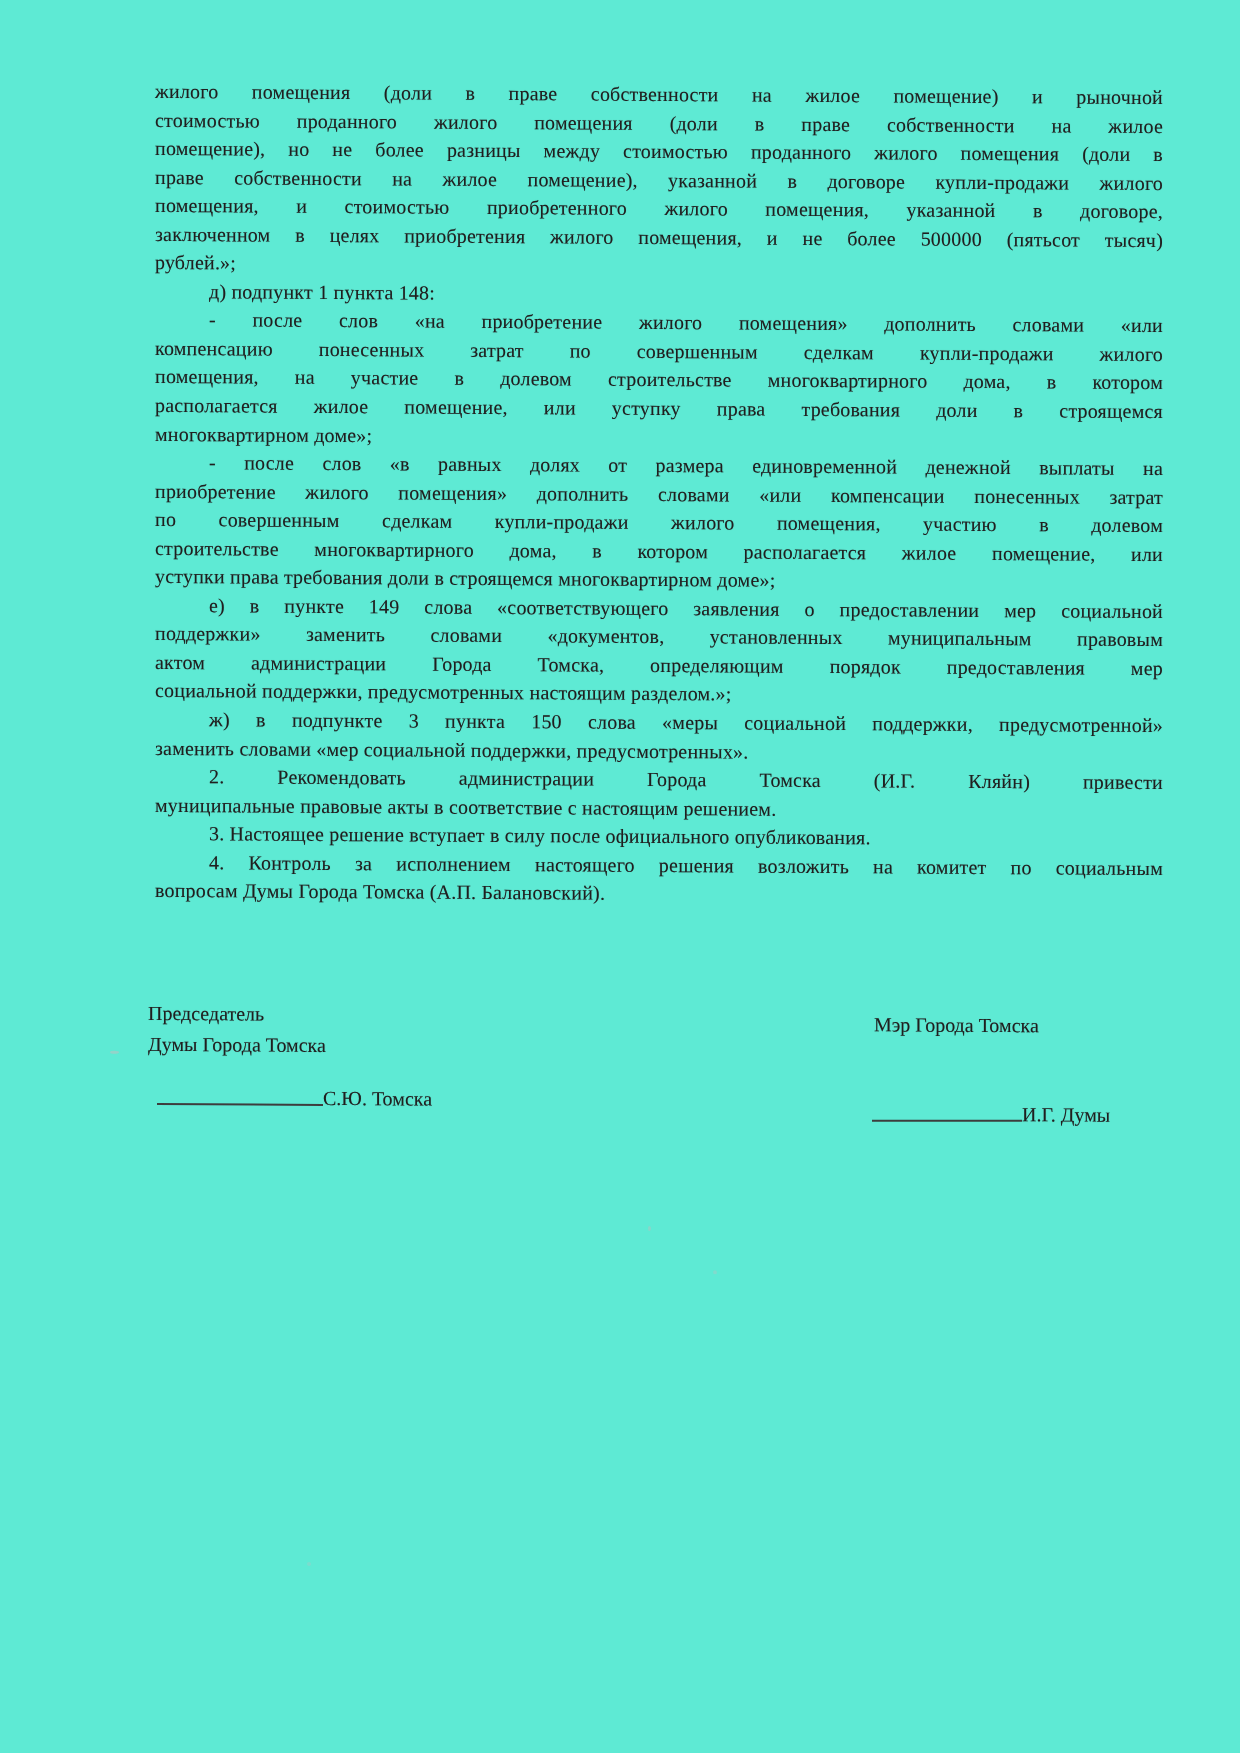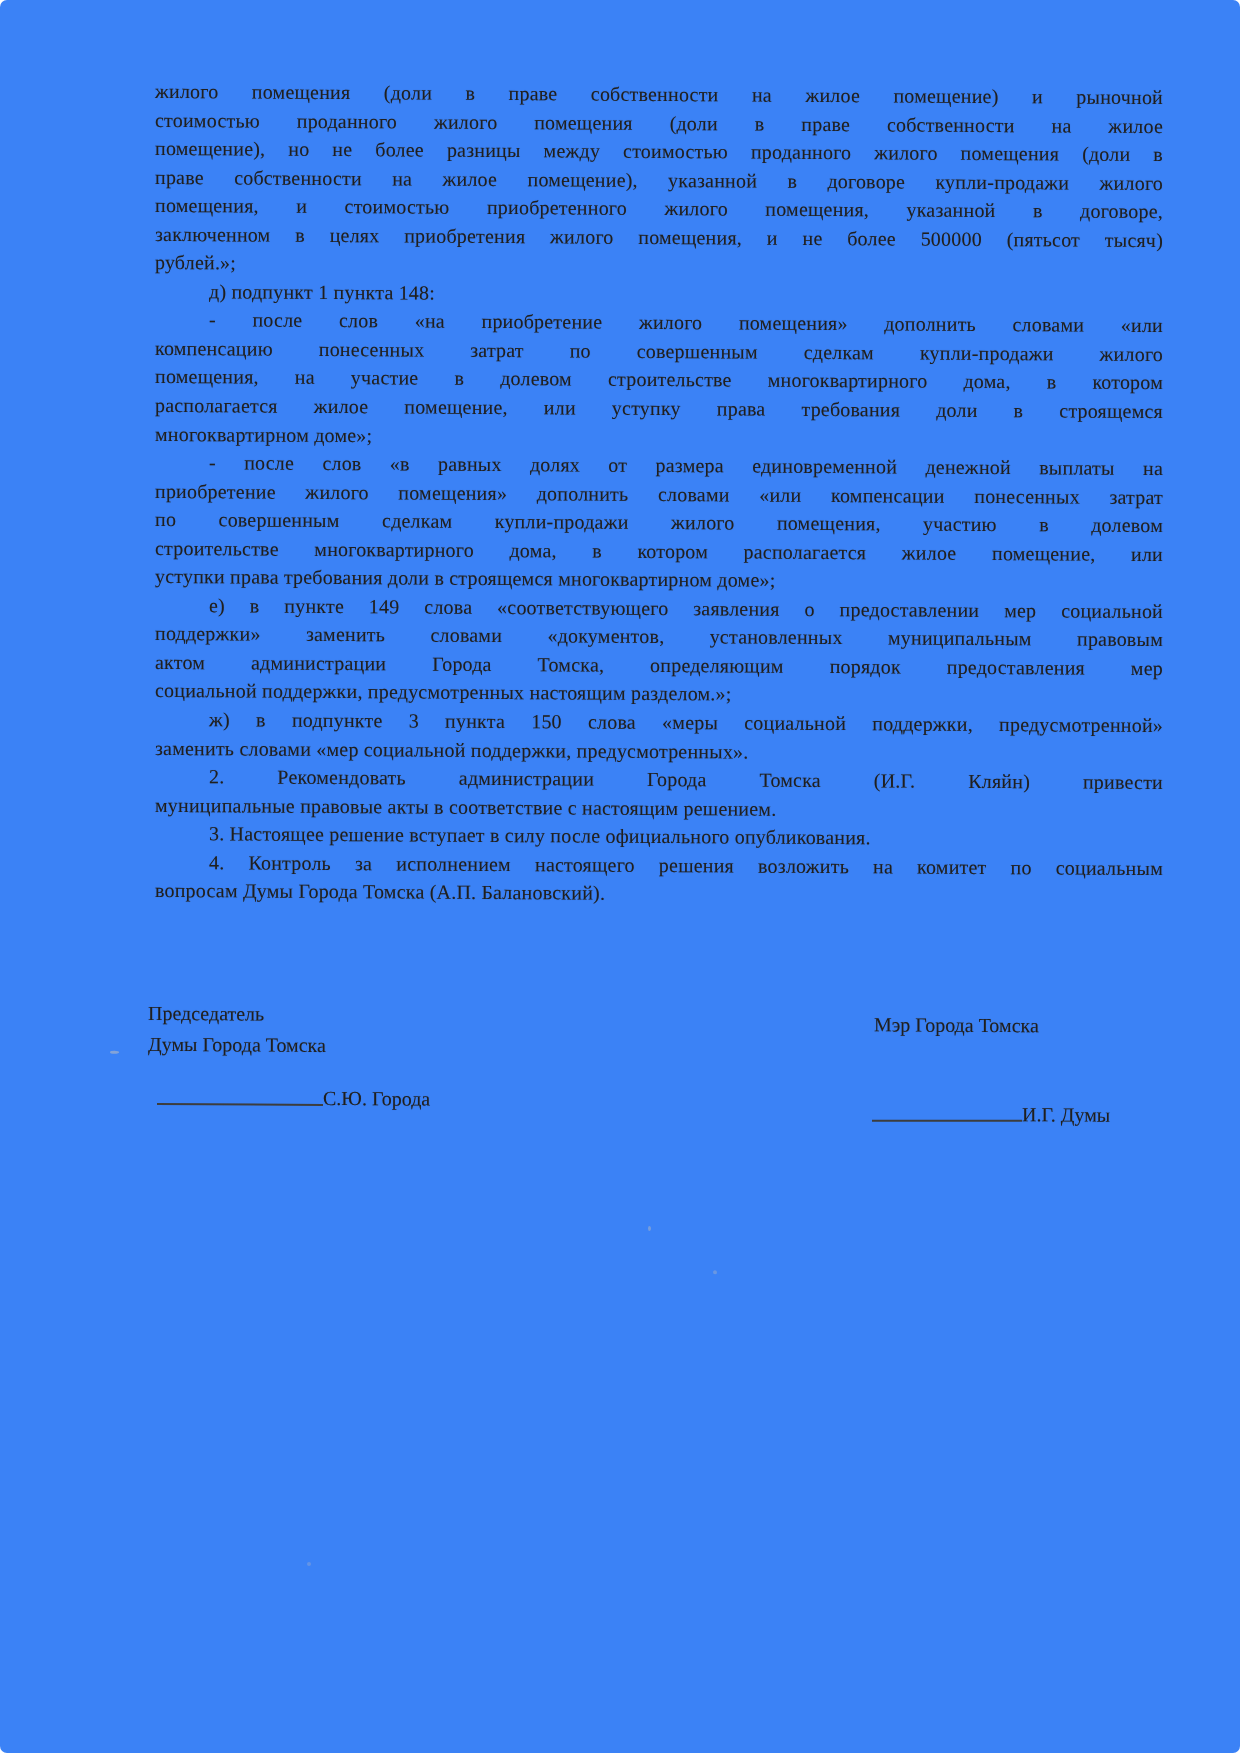--- a/index.html
+++ b/index.html
@@ -5,25 +5,24 @@
 <style>
   html, body {
     margin: 0;
     padding: 0;
     background: #ffffff;
   }
   .page {
     position: relative;
     width: 1240px;
     height: 1753px;
-    background: #3b82f6;
+    background: #5eead4;
     overflow: hidden;
     font-family: "Liberation Serif", "DejaVu Serif", serif;
     color: #1f1f1f;
-    border-radius: 7px;
   }
   
   .content {
     position: absolute;
     left: 0; top: 0; right: 0; bottom: 0;
     transform: skewY(0.35deg);
     transform-origin: 0 0;
   }
   .doc-body {
     position: absolute;
@@ -133,21 +132,21 @@
       </div>
 
     <div class="sig-role-left">
       <div>Председатель</div>
       <div>Думы Города Томска</div>
     </div>
 
     <div class="sig-role-right">Мэр Города Томска</div>
 
     <div class="sig-row-left">
-      <span class="sig-rule left"></span><span>С.Ю. Города</span>
+      <span class="sig-rule left"></span><span>С.Ю. Томска</span>
     </div>
 
     <div class="sig-row-right">
       <span class="sig-rule right"></span><span>И.Г. Думы</span>
     </div>
 
     <div class="speck s1"></div>
     <div class="speck s2"></div>
     <div class="speck s3"></div>
     <div class="speck s4"></div>

